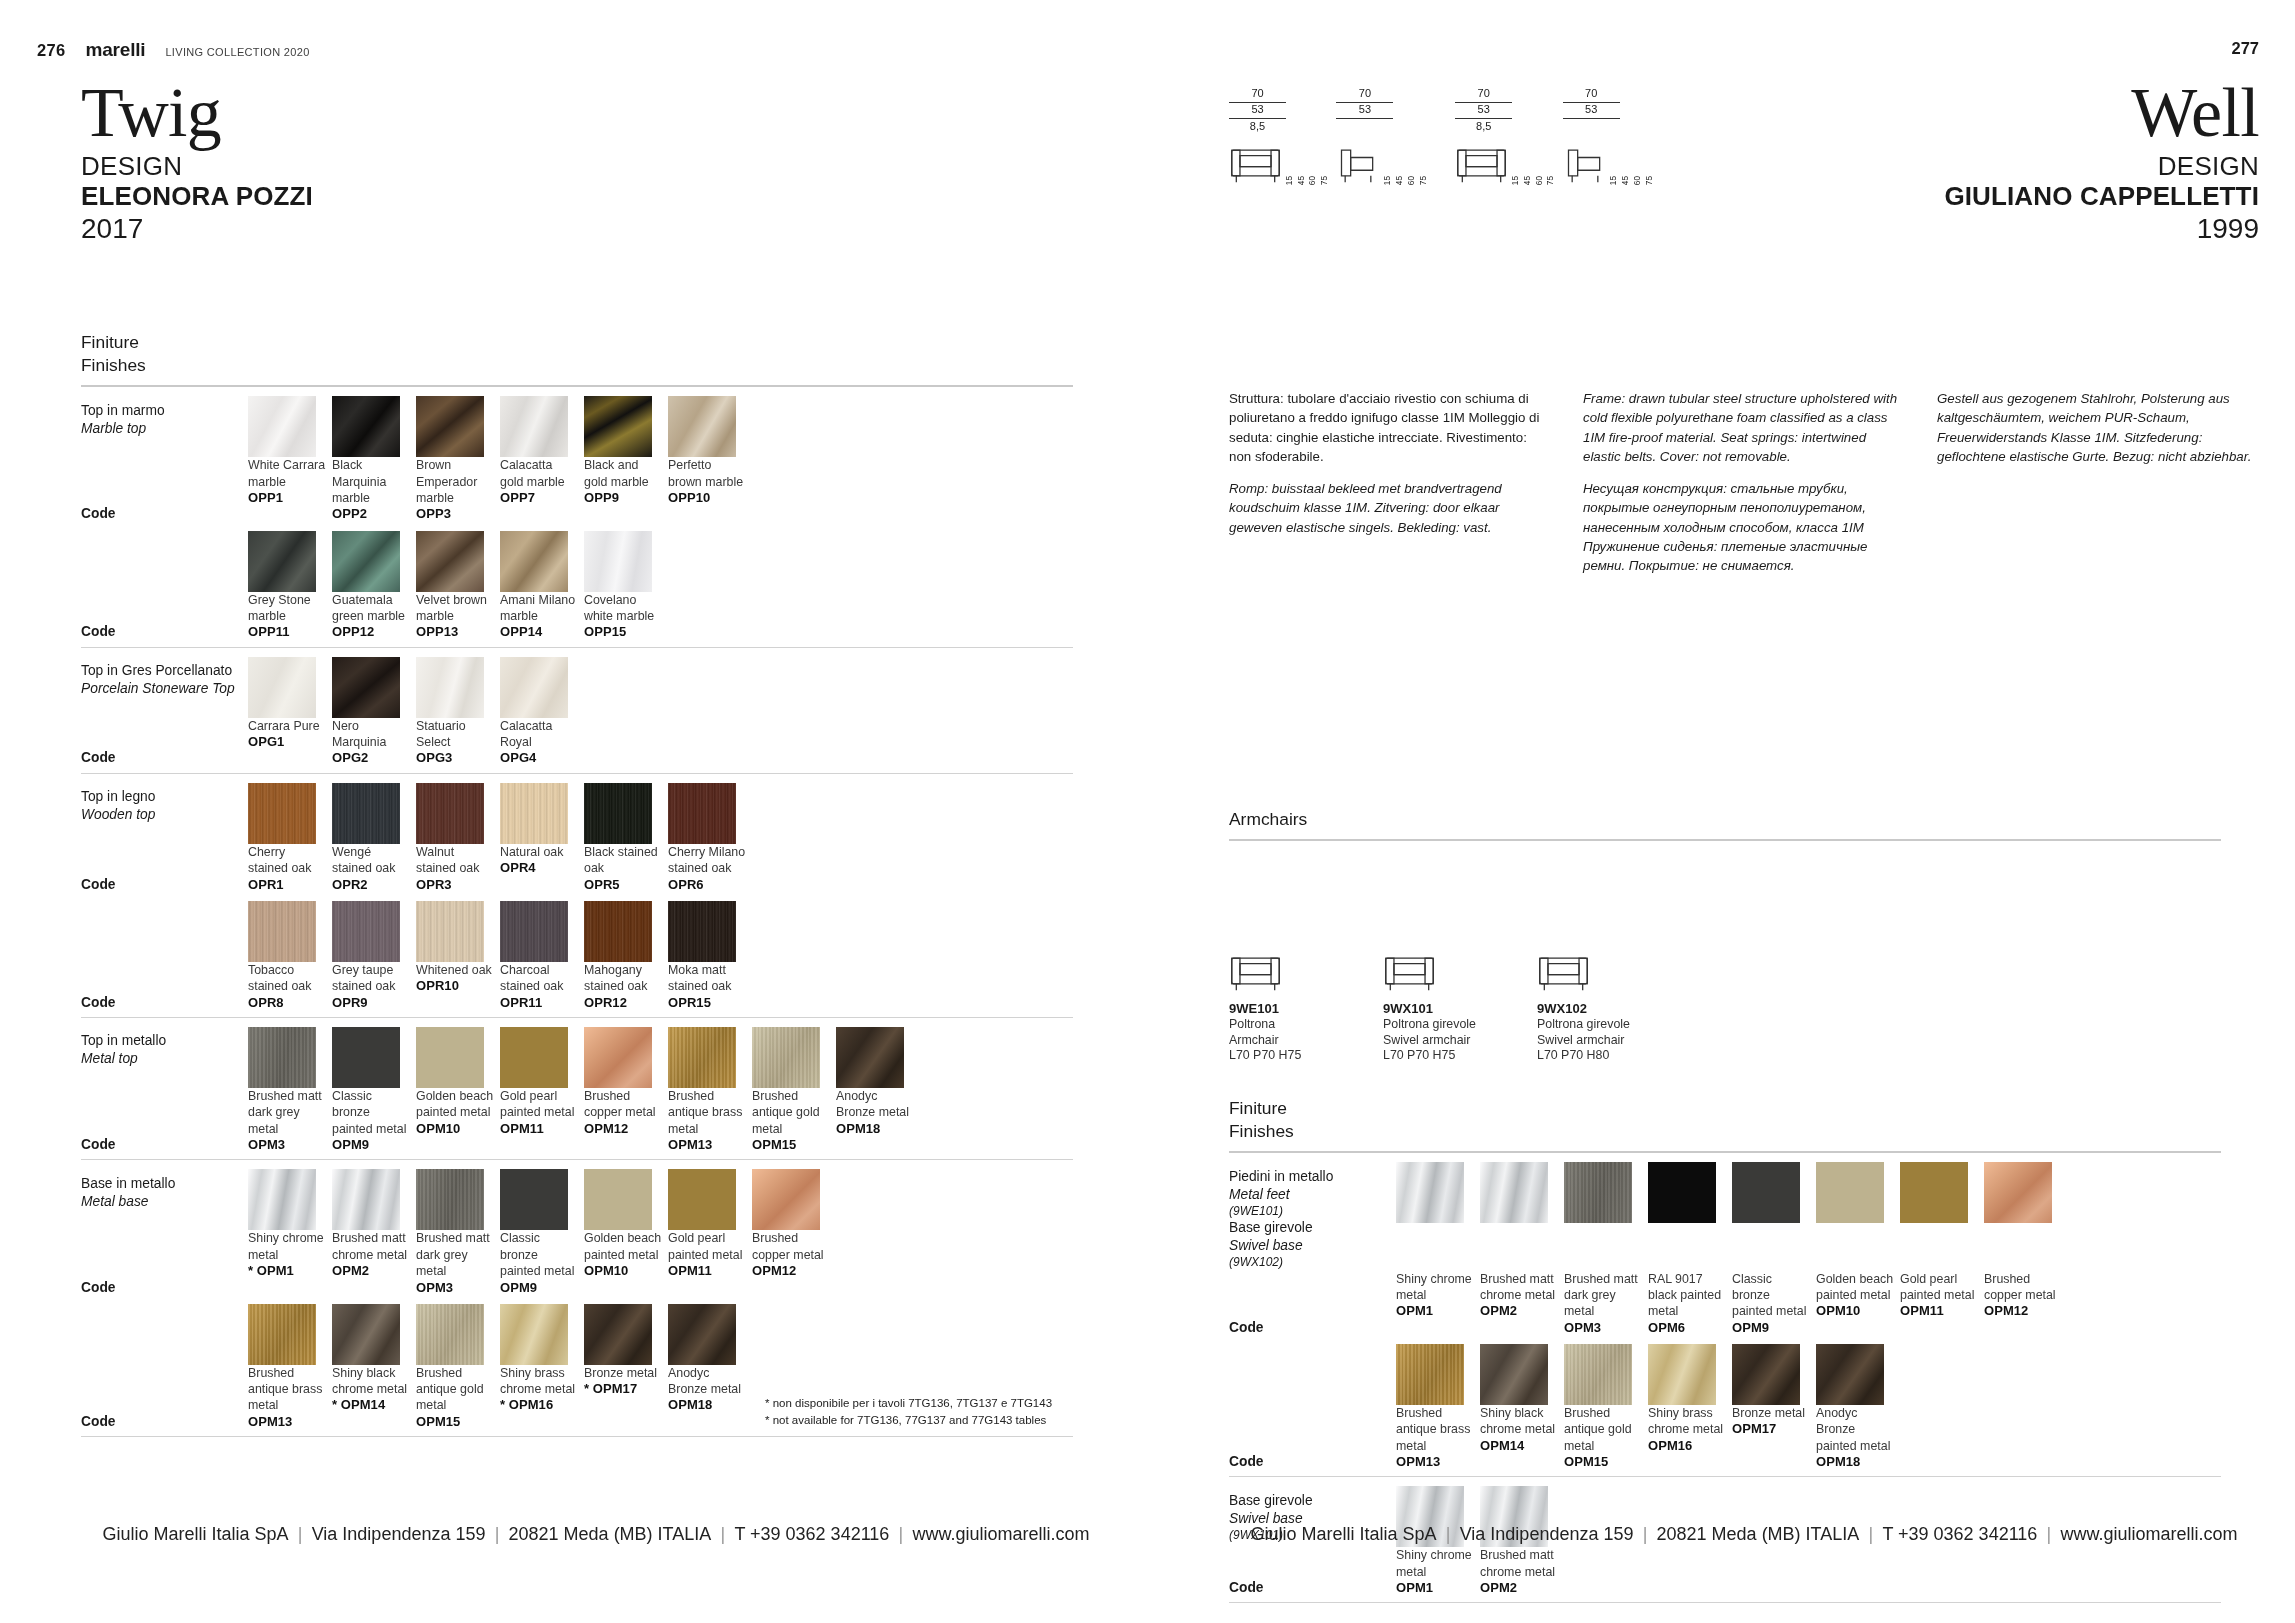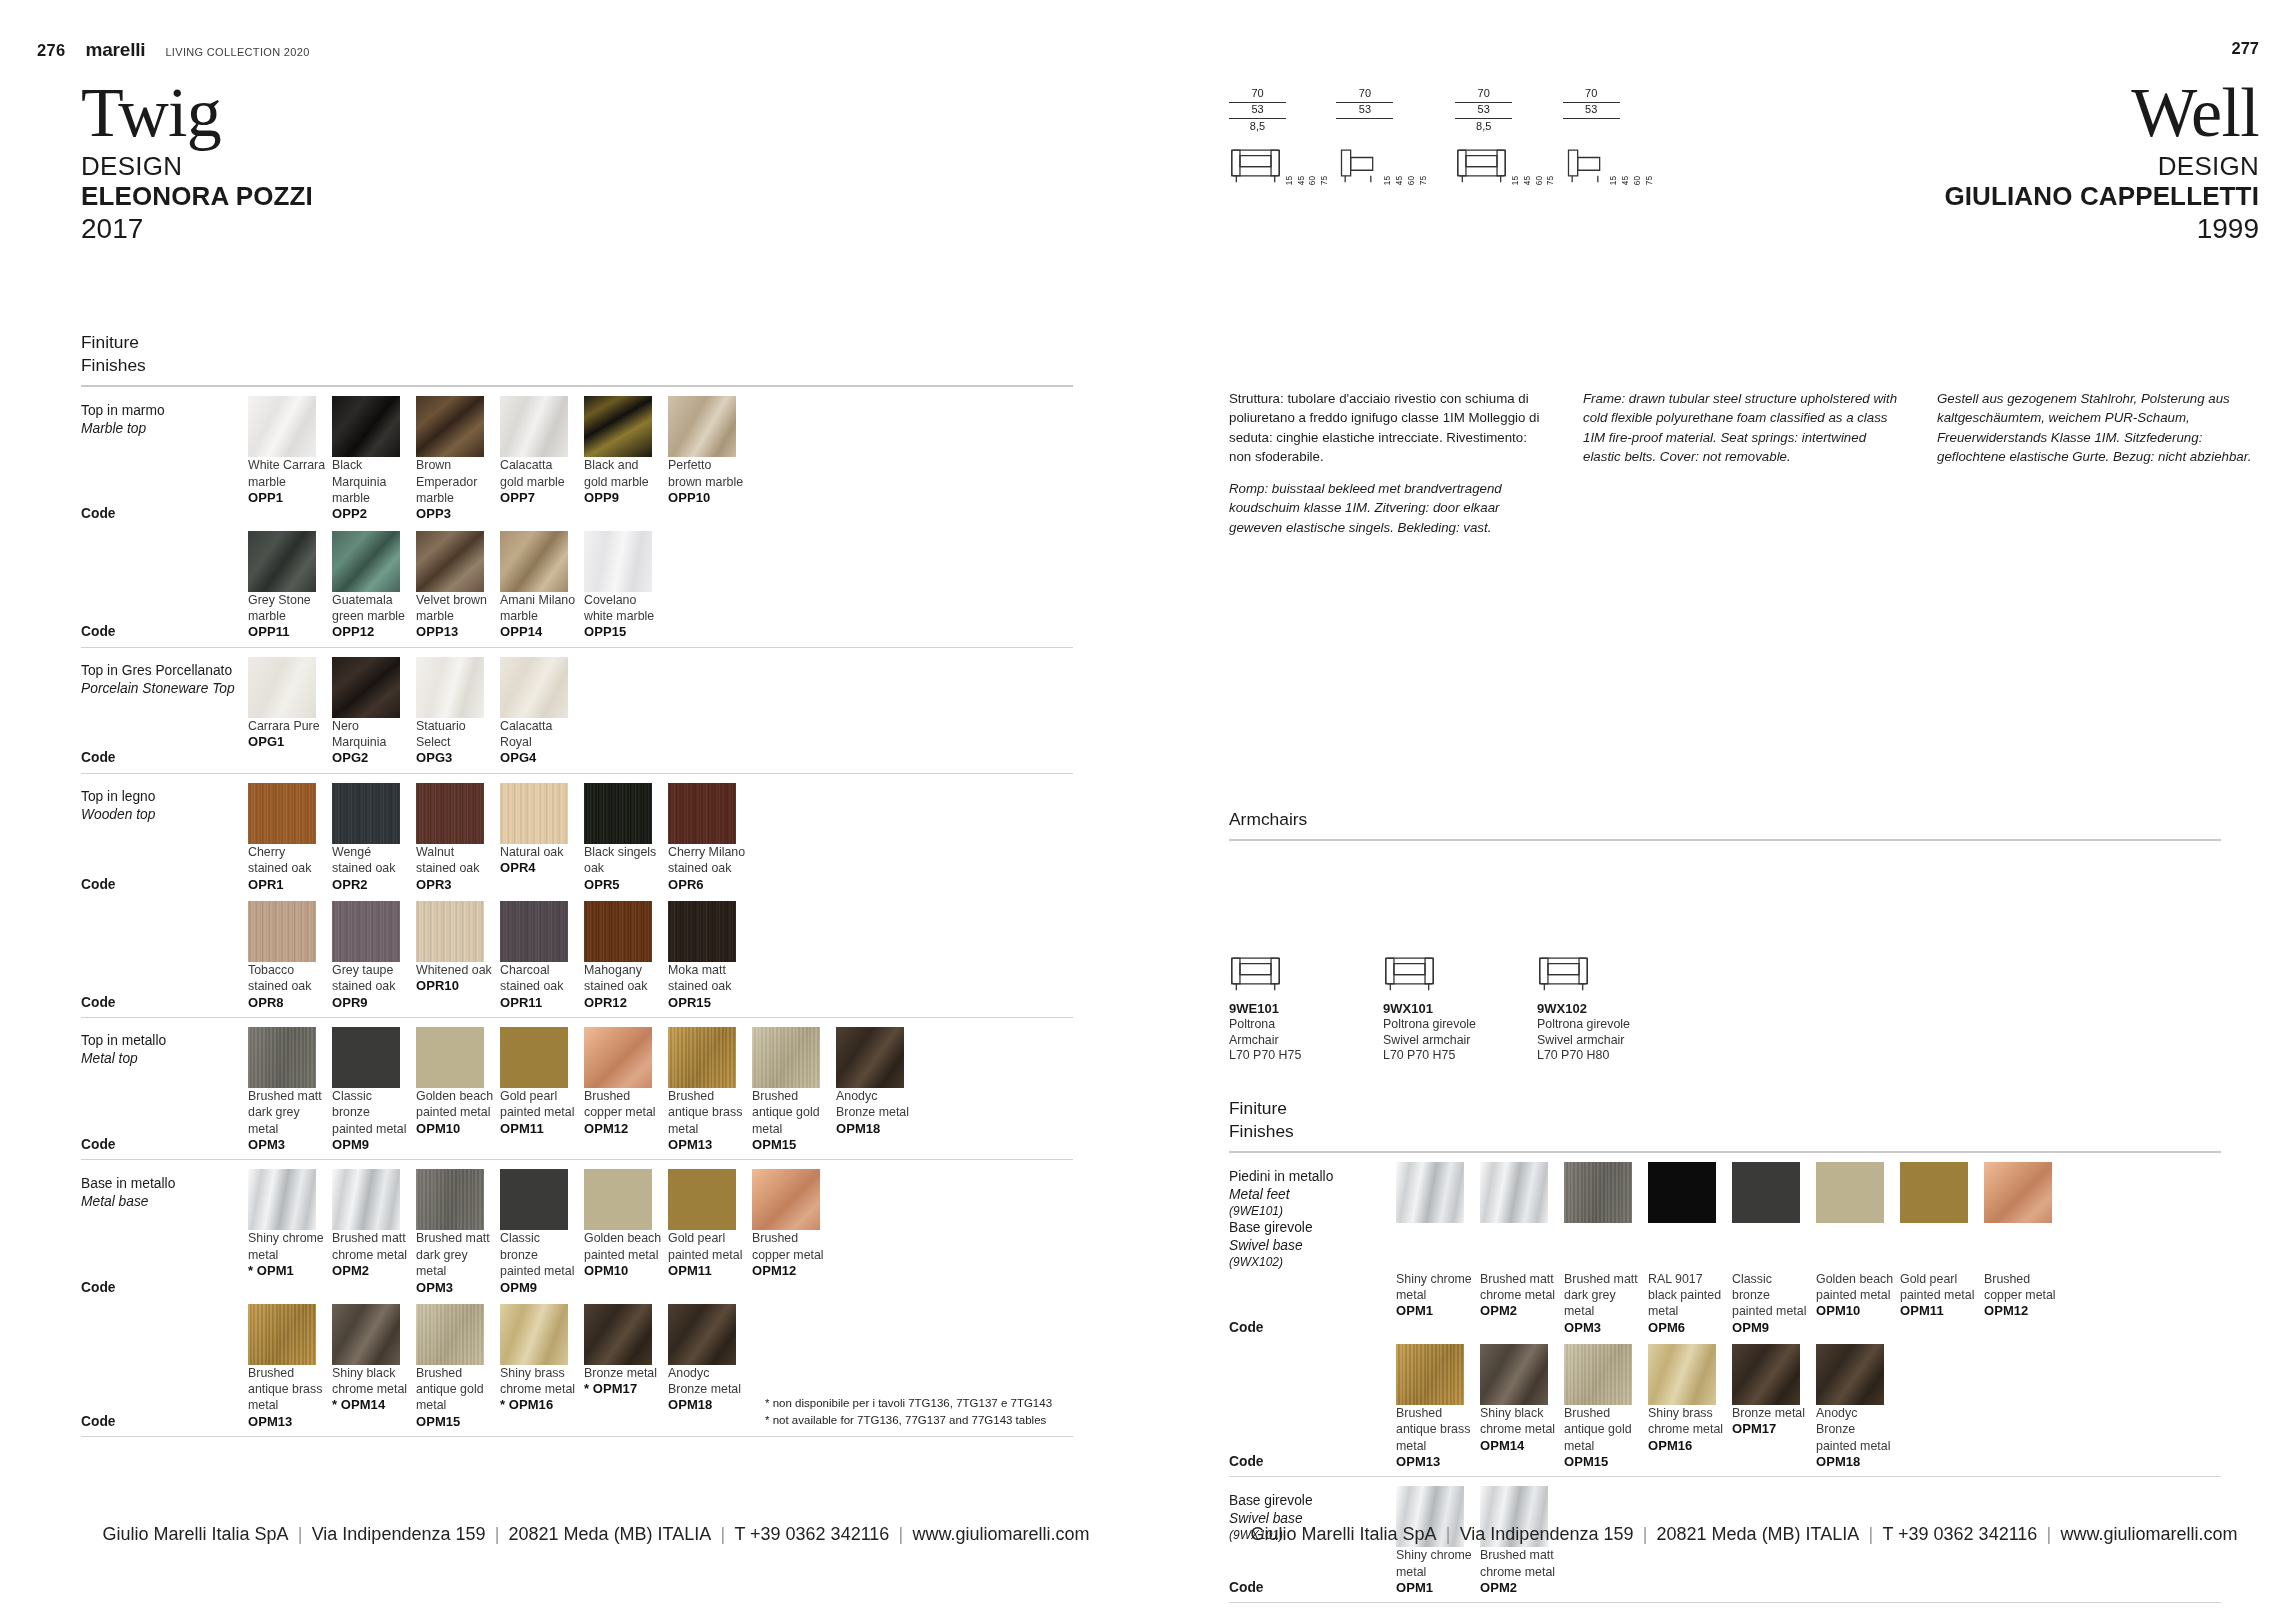--- a/index.html
+++ b/index.html
@@ -306,21 +306,21 @@
                 </div>
                 <div class="sw-col">
                   <div class="sw-cap">Walnut stained oak</div>
                   <div class="sw-code">OPR3</div>
                 </div>
                 <div class="sw-col">
                   <div class="sw-cap">Natural oak</div>
                   <div class="sw-code">OPR4</div>
                 </div>
                 <div class="sw-col">
-                  <div class="sw-cap">Black singels oak</div>
+                  <div class="sw-cap">Black stained oak</div>
                   <div class="sw-code">OPR5</div>
                 </div>
                 <div class="sw-col">
                   <div class="sw-cap">Cherry Milano stained oak</div>
                   <div class="sw-code">OPR6</div>
                 </div>
               </div>
             </div>
             <div style="height: 9.2px;"></div>
             <div class="fin-row">
@@ -697,20 +697,21 @@
         </div>
       </div>
 
     <div class="txt-cols" id="desc-cols">
         <div class="txt-col">
           <p class="">Struttura: tubolare d'acciaio rivestio con schiuma di poliuretano a freddo ignifugo classe 1IM Molleggio di seduta: cinghie elastiche intrecciate. Rivestimento: non sfoderabile.</p>
           <p class="it">Romp: buisstaal bekleed met brandvertragend koudschuim klasse 1IM. Zitvering: door elkaar geweven elastische singels. Bekleding: vast.</p>
         </div>
         <div class="txt-col">
           <p class="it">Frame: drawn tubular steel structure upholstered with cold flexible polyurethane foam classified as a class 1IM fire-proof material. Seat springs: intertwined elastic belts. Cover: not removable.</p>
+          <p class="it">Несущая конструкция: стальные трубки, покрытые огнеупорным пенополиуретаном, нанесенным холодным способом, класса 1IM Пружинение сиденья: плетеные эластичные ремни. Покрытие: не снимается.</p>
         </div>
         <div class="txt-col">
           <p class="it">Gestell aus gezogenem Stahlrohr, Polsterung aus kaltgeschäumtem, weichem PUR-Schaum, Freuerwiderstands Klasse 1IM. Sitzfederung: geflochtene elastische Gurte. Bezug: nicht abziehbar.</p>
         </div>
       </div>
 
     <div class="arm-sec">
       <div class="fin-head">
         <div class="sec-head it">Armchairs</div>
       </div>

